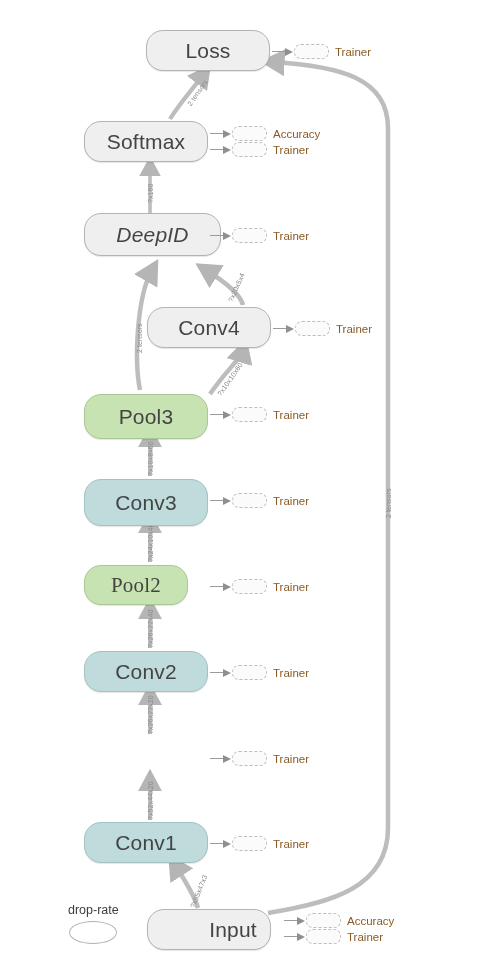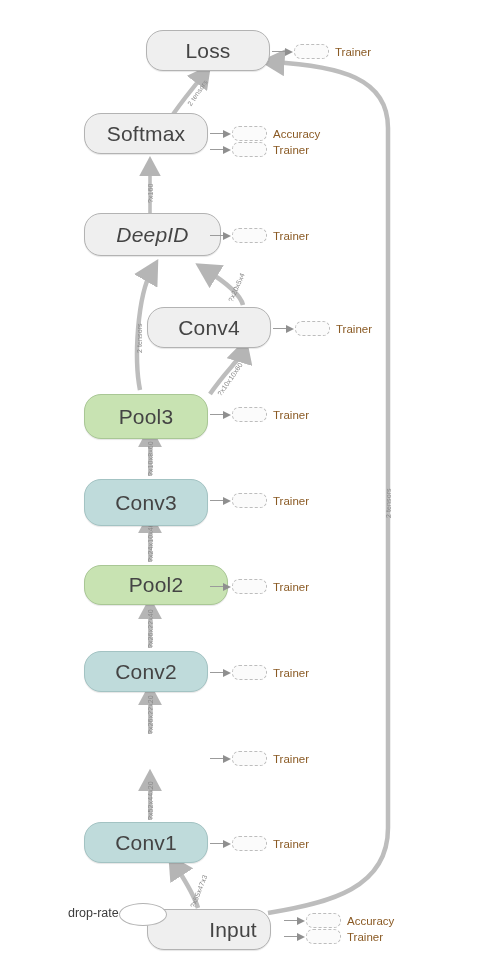--- a/index.html
+++ b/index.html
@@ -43,21 +43,21 @@
     z-index: 4;
   }
   .op-node.fill-gray  { background: #efefef; }
   .op-node.fill-green { background: #c8e3b2; border-color: #a9c795; }
   .op-node.fill-teal  { background: #bfdbdb; border-color: #a3c3c3; }
 
   
   .var-node {
     position: absolute;
     display: flex;
-    flex-direction: row;
+    flex-direction: column;
     align-items: center;
     z-index: 4;
   }
   .var-node .var-label {
     color: #3c3c3c;
     font-size: 12.5px;
     margin-bottom: 4px;
     white-space: nowrap;
   }
   .var-node .var-ellipse {
@@ -167,41 +167,41 @@
     <path d="M 170,111 C 180,95 195,78 204,66" stroke="#bdbdbd" stroke-width="4.2" fill="none" marker-end="url(#ah-thick)"></path>
 
     <path d="M 268,905 C 330,895 388,880 388,820
              L 388,120 C 388,70 340,58 272,54" stroke="#bdbdbd" stroke-width="4.5" fill="none" marker-end="url(#ah-thick)"></path>
   </svg>
 
   <div class="op-node fill-gray" style="left:146px; top:22px; width:124px; height:41px;">
     <span>Loss</span>
   </div>
 
-  <div class="op-node fill-gray" style="left:84px; top:105px; width:124px; height:41px;">
+  <div class="op-node fill-gray" style="left:84px; top:113px; width:124px; height:41px;">
     <span>Softmax</span>
   </div>
 
   <div class="op-node fill-gray" style="left:84px; top:205px; width:137px; height:43px;font-style:italic;">
     <span>DeepID</span>
   </div>
 
   <div class="op-node fill-gray" style="left:147px; top:299px; width:124px; height:41px;">
     <span>Conv4</span>
   </div>
 
   <div class="op-node fill-green" style="left:84px; top:386px; width:124px; height:45px;">
     <span>Pool3</span>
   </div>
 
   <div class="op-node fill-teal" style="left:84px; top:471px; width:124px; height:47px;">
     <span>Conv3</span>
   </div>
 
-  <div class="op-node fill-green" style="left:84px; top:557px; width:144px; height:40px;">
+  <div class="op-node fill-green" style="left:84px; top:557px; width:104px; height:40px;font-family:Liberation Serif, serif;">
     <span>Pool2</span>
   </div>
 
   <div class="op-node fill-teal" style="left:84px; top:643px; width:124px; height:41px;">
     <span>Conv2</span>
   </div>
 
 
   <div class="op-node fill-teal" style="left:84px; top:814px; width:124px; height:41px;">
     <span>Conv1</span>

